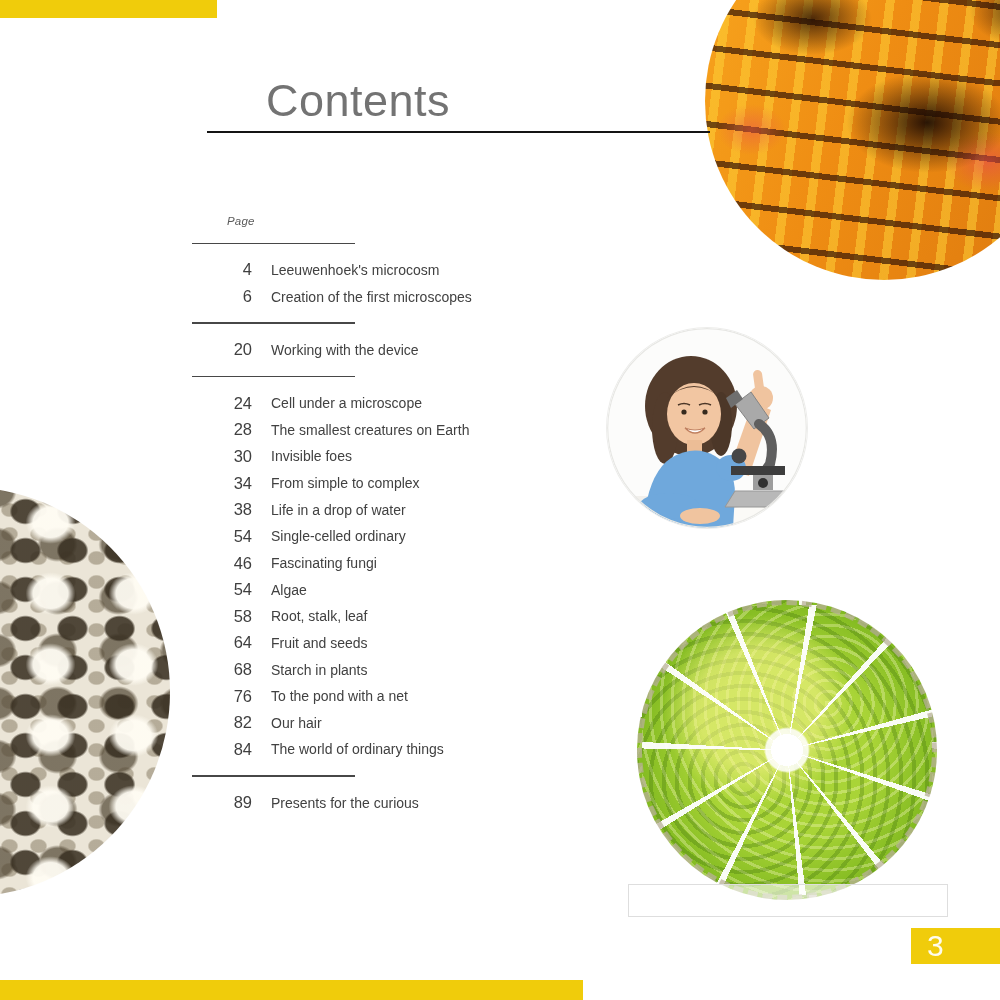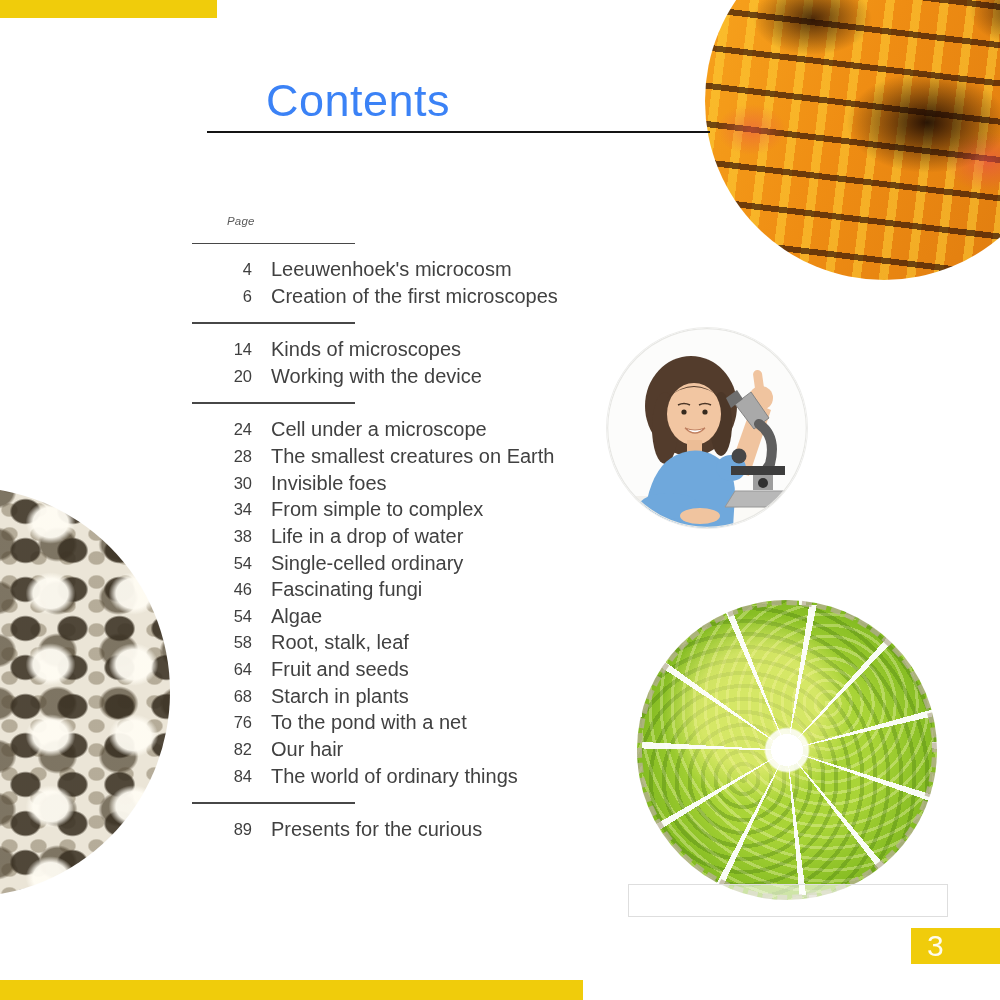--- a/index.html
+++ b/index.html
@@ -12,32 +12,32 @@
   #top-bar{left:0;top:0;width:217px;height:18px;}
   #bottom-bar{left:0;top:980px;width:583px;height:20px;}
   #folio-box{
     position:absolute;left:911px;top:928px;width:89px;height:36px;z-index:6;
     display:flex;align-items:center;justify-content:flex-start;padding-left:16px;box-sizing:border-box;
   }
   #folio-box .num{font-size:30px;font-weight:300;color:rgba(255,255,255,0.93);line-height:1;}
   
   #contents-title{
     position:absolute;left:266px;top:78px;z-index:5;
-    font-size:45px;font-weight:300;letter-spacing:0.5px;color:#3b82f6;line-height:1;
+    font-size:45px;font-weight:300;letter-spacing:0.5px;color:#737373;line-height:1;
   }
   #title-rule{position:absolute;left:207px;top:131px;width:503px;height:2px;background:#141414;z-index:2;}
   #page-col-label{
     position:absolute;left:227px;top:215px;z-index:5;
     font-style:italic;font-size:11.5px;color:#5a5a5a;letter-spacing:0.2px;text-align:right;
   }
   
   #toc{position:absolute;left:192px;top:230px;width:420px;z-index:5;}
   .toc-row{height:26.65px;display:flex;align-items:center;}
   .toc-num{width:60px;text-align:right;font-size:16.5px;color:#3f3f3f;flex:0 0 60px;}
-  .toc-title{margin-left:19px;font-size:20px;color:#414141;white-space:nowrap;}
+  .toc-title{margin-left:19px;font-size:14px;color:#414141;white-space:nowrap;}
   .toc-divider-row{height:26.65px;display:flex;align-items:center;}
   .toc-divider-line{width:163px;height:1.5px;background:#474747;}
   
   .circle{position:absolute;border-radius:50%;z-index:1;}
   #butterfly{
     left:705px;top:-78px;width:358px;height:358px;
     background:
       radial-gradient(115px 72px at 62% 56%, rgba(24,8,2,0.92), rgba(24,8,2,0) 70%),
       radial-gradient(85px 52px at 30% 27%, rgba(30,10,3,0.78), rgba(30,10,3,0) 70%),
       radial-gradient(70px 46px at 88% 25%, rgba(30,10,3,0.7), rgba(30,10,3,0) 72%),
@@ -153,24 +153,20 @@
         <span class="toc-title">Leeuwenhoek's microcosm</span>
       </div>
       <div class="toc-row">
         <span class="toc-num">6</span>
         <span class="toc-title">Creation of the first microscopes</span>
       </div>
       <div class="toc-divider-row">
         <div class="toc-divider-line"></div>
       </div>
       <div class="toc-row">
-        <span class="toc-num">14</span>
-        <span class="toc-title">Kinds of microscopes</span>
-      </div>
-      <div class="toc-row">
         <span class="toc-num">20</span>
         <span class="toc-title">Working with the device</span>
       </div>
       <div class="toc-divider-row">
         <div class="toc-divider-line"></div>
       </div>
       <div class="toc-row">
         <span class="toc-num">24</span>
         <span class="toc-title">Cell under a microscope</span>
       </div>

